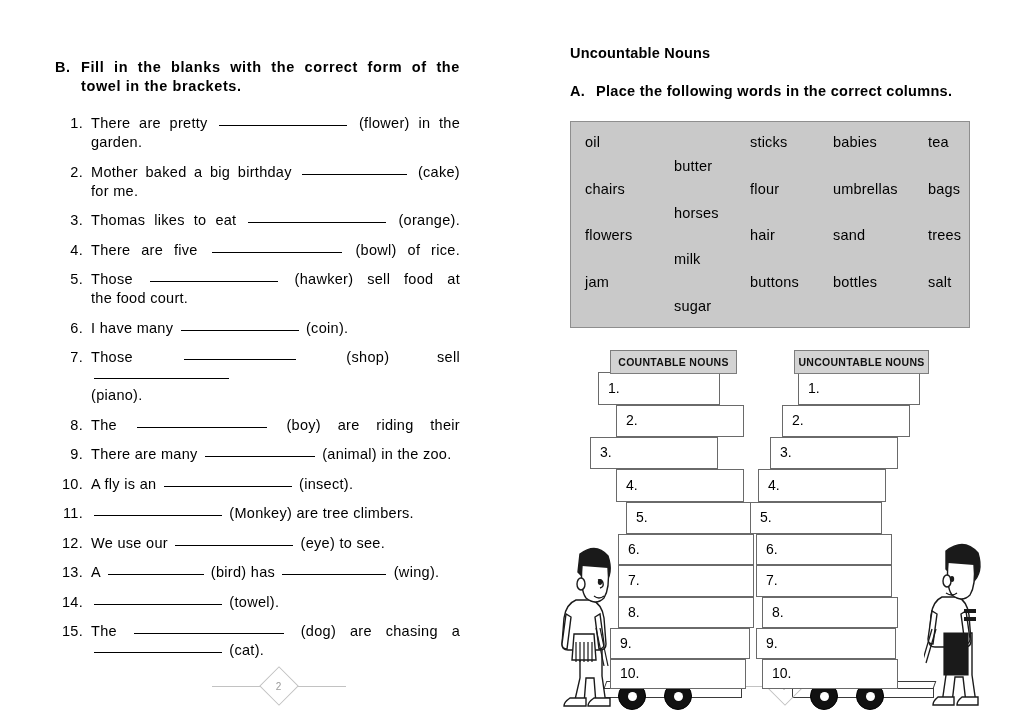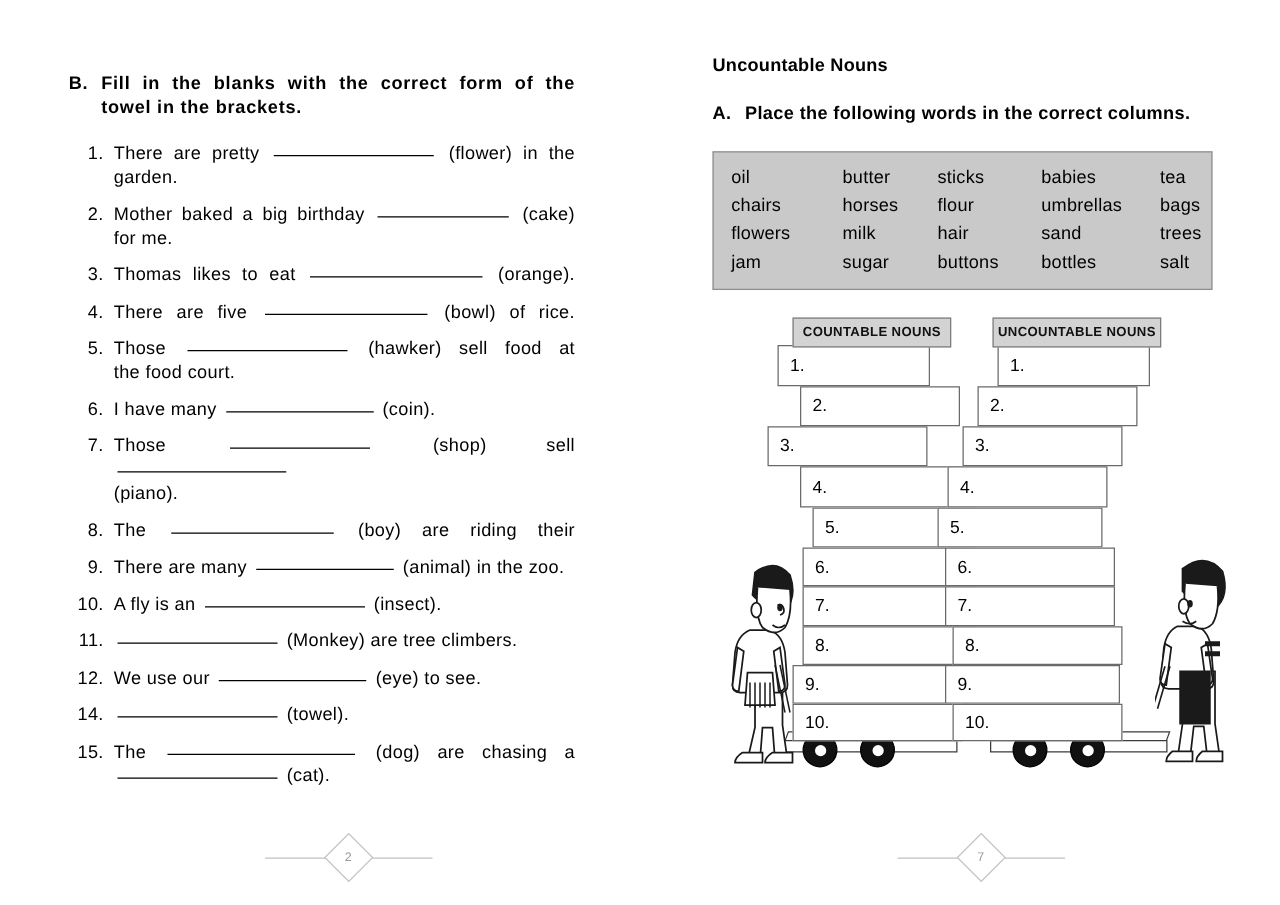--- a/index.html
+++ b/index.html
@@ -56,29 +56,29 @@
   .task-line{display:flex;font-weight:bold;font-size:14.5px;letter-spacing:.3px;margin-bottom:22px;}
   .task-line .lbl{width:26px;flex:none;}
 
   .wordbox{
     border:1.3px solid #8e8e8e;background:#c9c9c9;
     padding:9px 14px 10px 14px;
   }
   .wordrow{display:flex;font-size:14.5px;line-height:22.5px;letter-spacing:.2px;}
   .wordrow .w{flex:none;}
   .wordrow .w0{width:89px;}
-  .wordrow .w1{width:76px;}
+  .wordrow .w1{width:76px;margin-top:24px;}
   .wordrow .w2{width:83px;}
   .wordrow .w3{width:95px;}
   .wordrow .w4{width:auto;}
 
   
   .stacks{position:relative;margin-top:22px;height:360px;}
   .stack{position:absolute;top:0;width:190px;height:360px;}
-  .stack.left{left:32px;}
+  .stack.left{left:8px;}
   .stack.right{left:200px;}
 
   .caphead{
     position:absolute;width:125px;height:22px;left:32px;top:0;
     background:#d3d3d3;border:1.2px solid #7d7d7d;
     font-size:10.5px;font-weight:bold;letter-spacing:.3px;
     display:flex;align-items:center;justify-content:center;color:#111;
     z-index:30;
   }
   .stack.right .caphead{width:133px;left:24px;}
@@ -211,20 +211,26 @@
         <li>
           <div class="num">11.</div>
           <div class="body">
             <div><span class="ln" style="width: 128px;"></span> (Monkey) are tree climbers.</div>
           </div>
         </li>
         <li>
           <div class="num">12.</div>
           <div class="body">
             <div>We use our <span class="ln" style="width: 118px;"></span> (eye) to see.</div>
+          </div>
+        </li>
+        <li>
+          <div class="num">13.</div>
+          <div class="body">
+            <div>A <span class="ln" style="width: 96px;"></span> (bird) has <span class="ln" style="width: 104px;"></span> (wing).</div>
           </div>
         </li>
         <li>
           <div class="num">14.</div>
           <div class="body">
             <div><span class="ln" style="width: 128px;"></span> (towel).</div>
           </div>
         </li>
         <li>
           <div class="num">15.</div>

